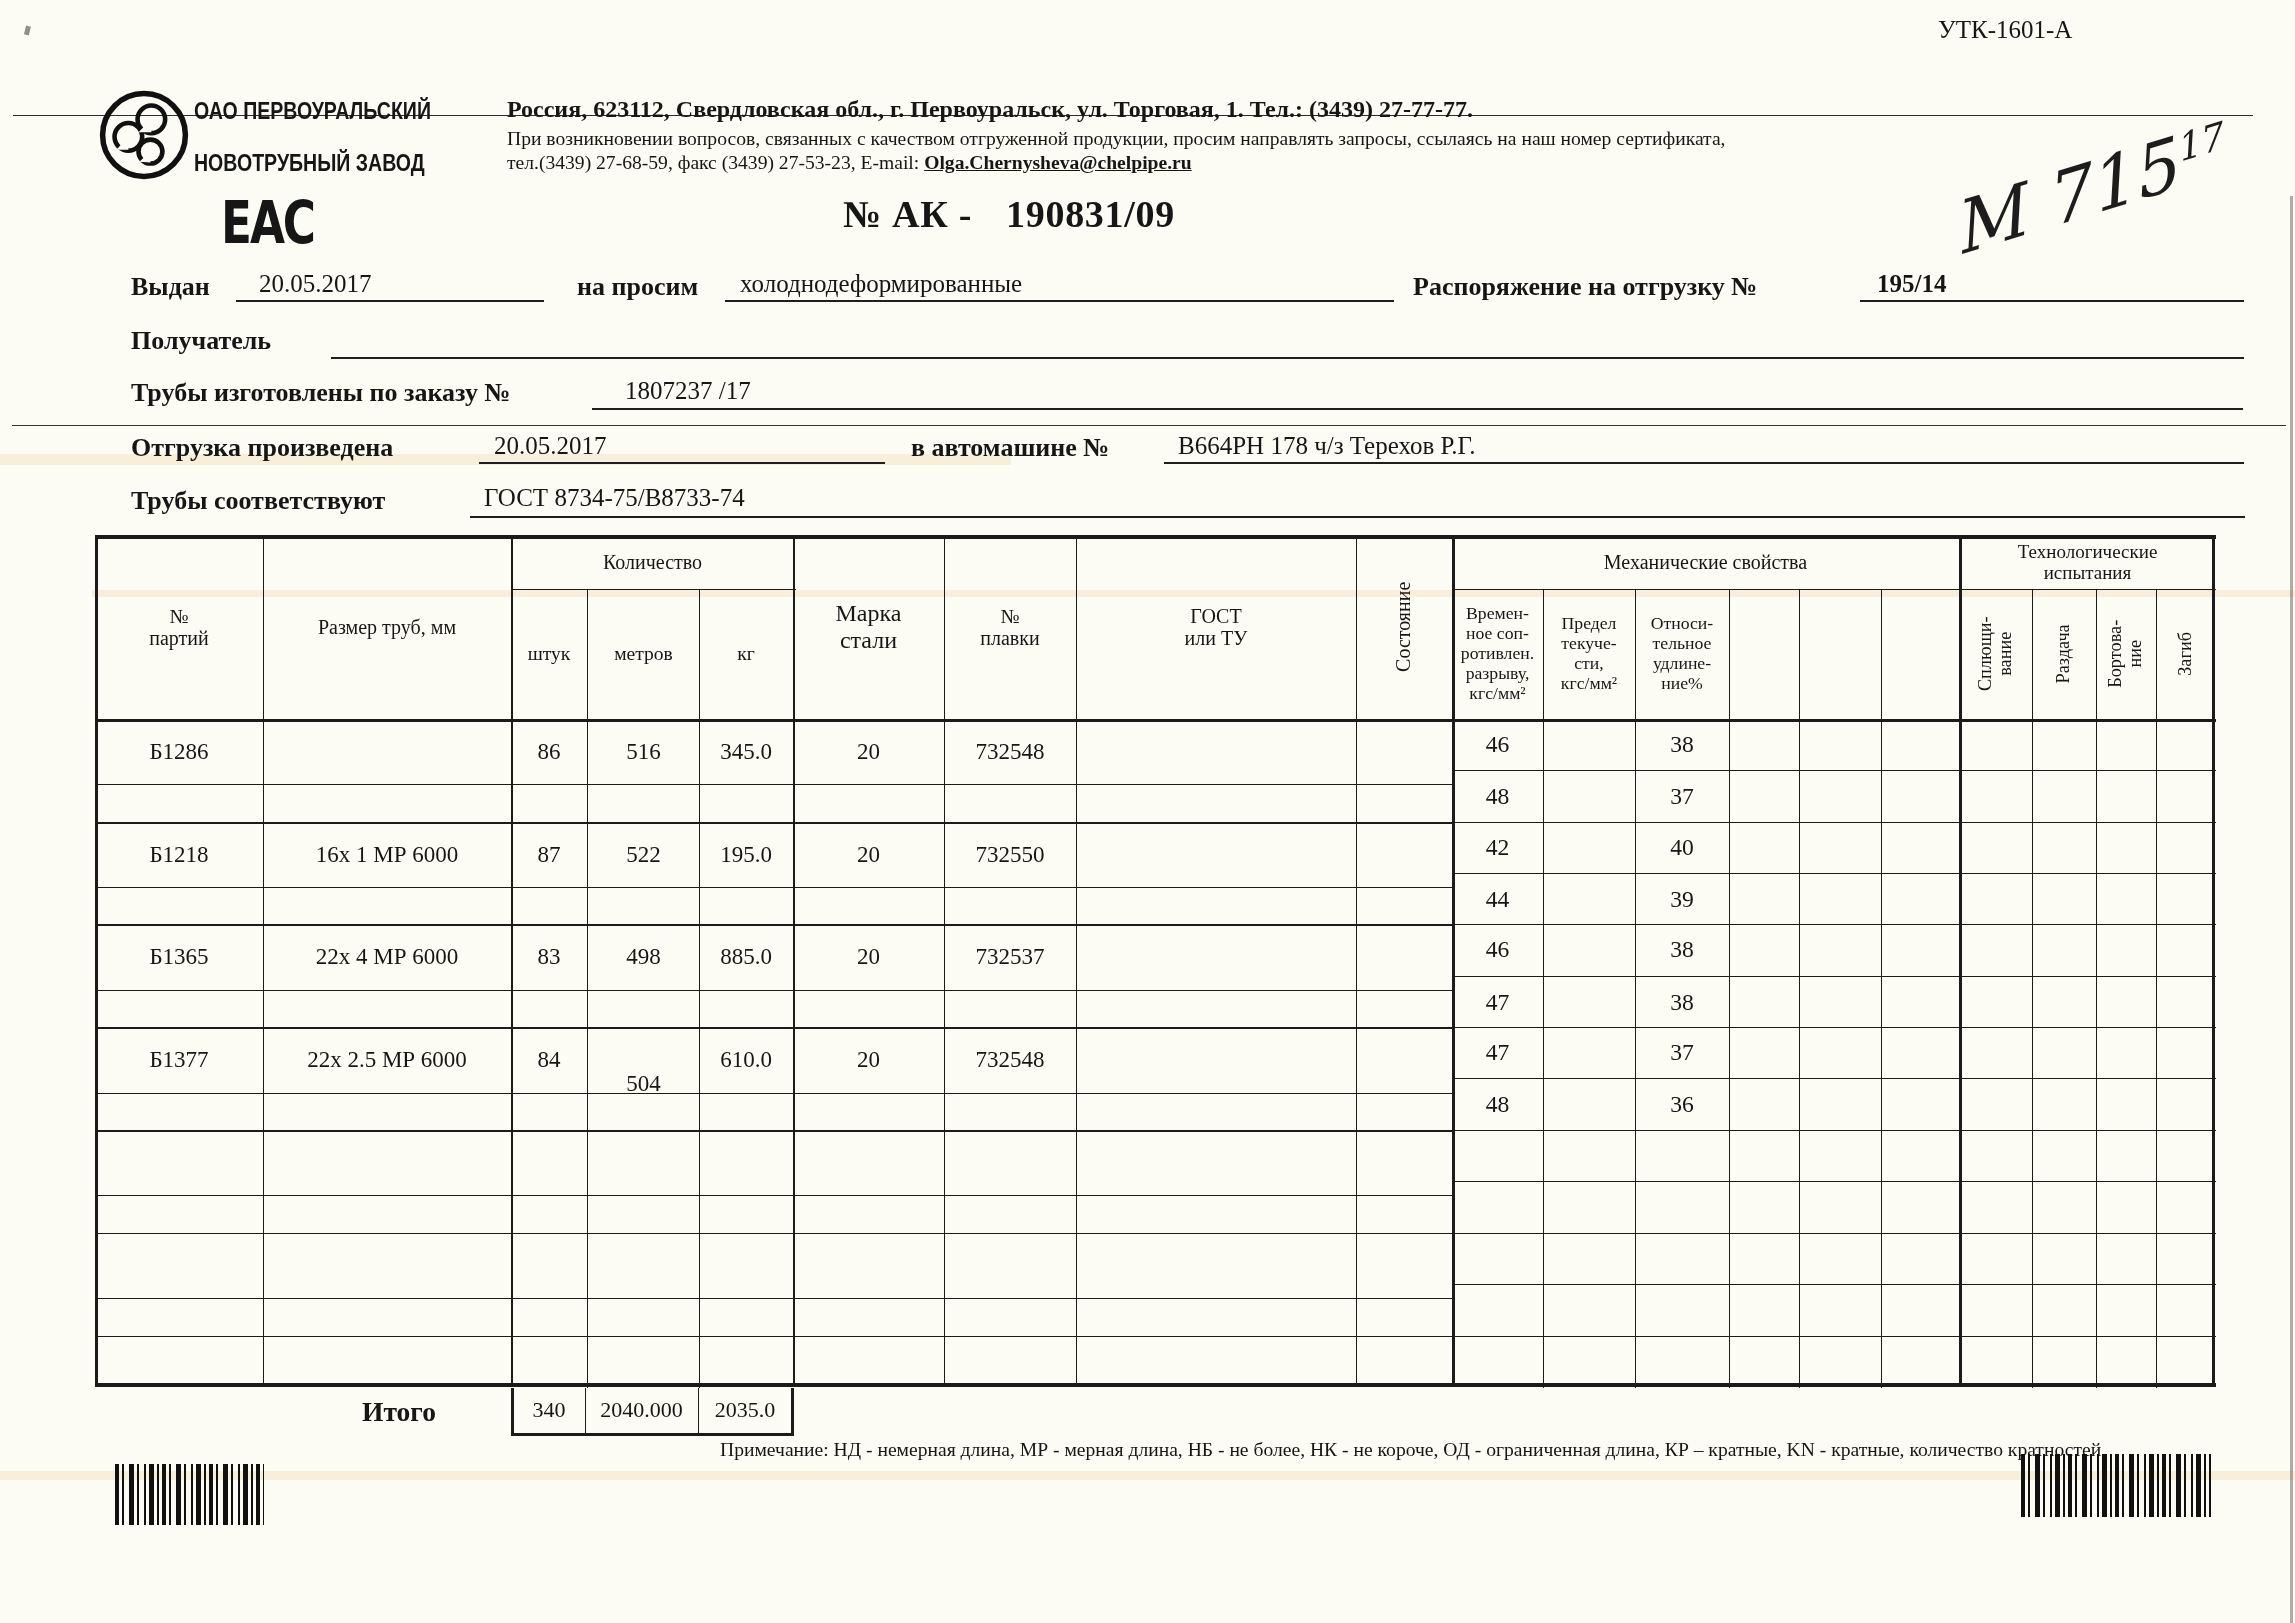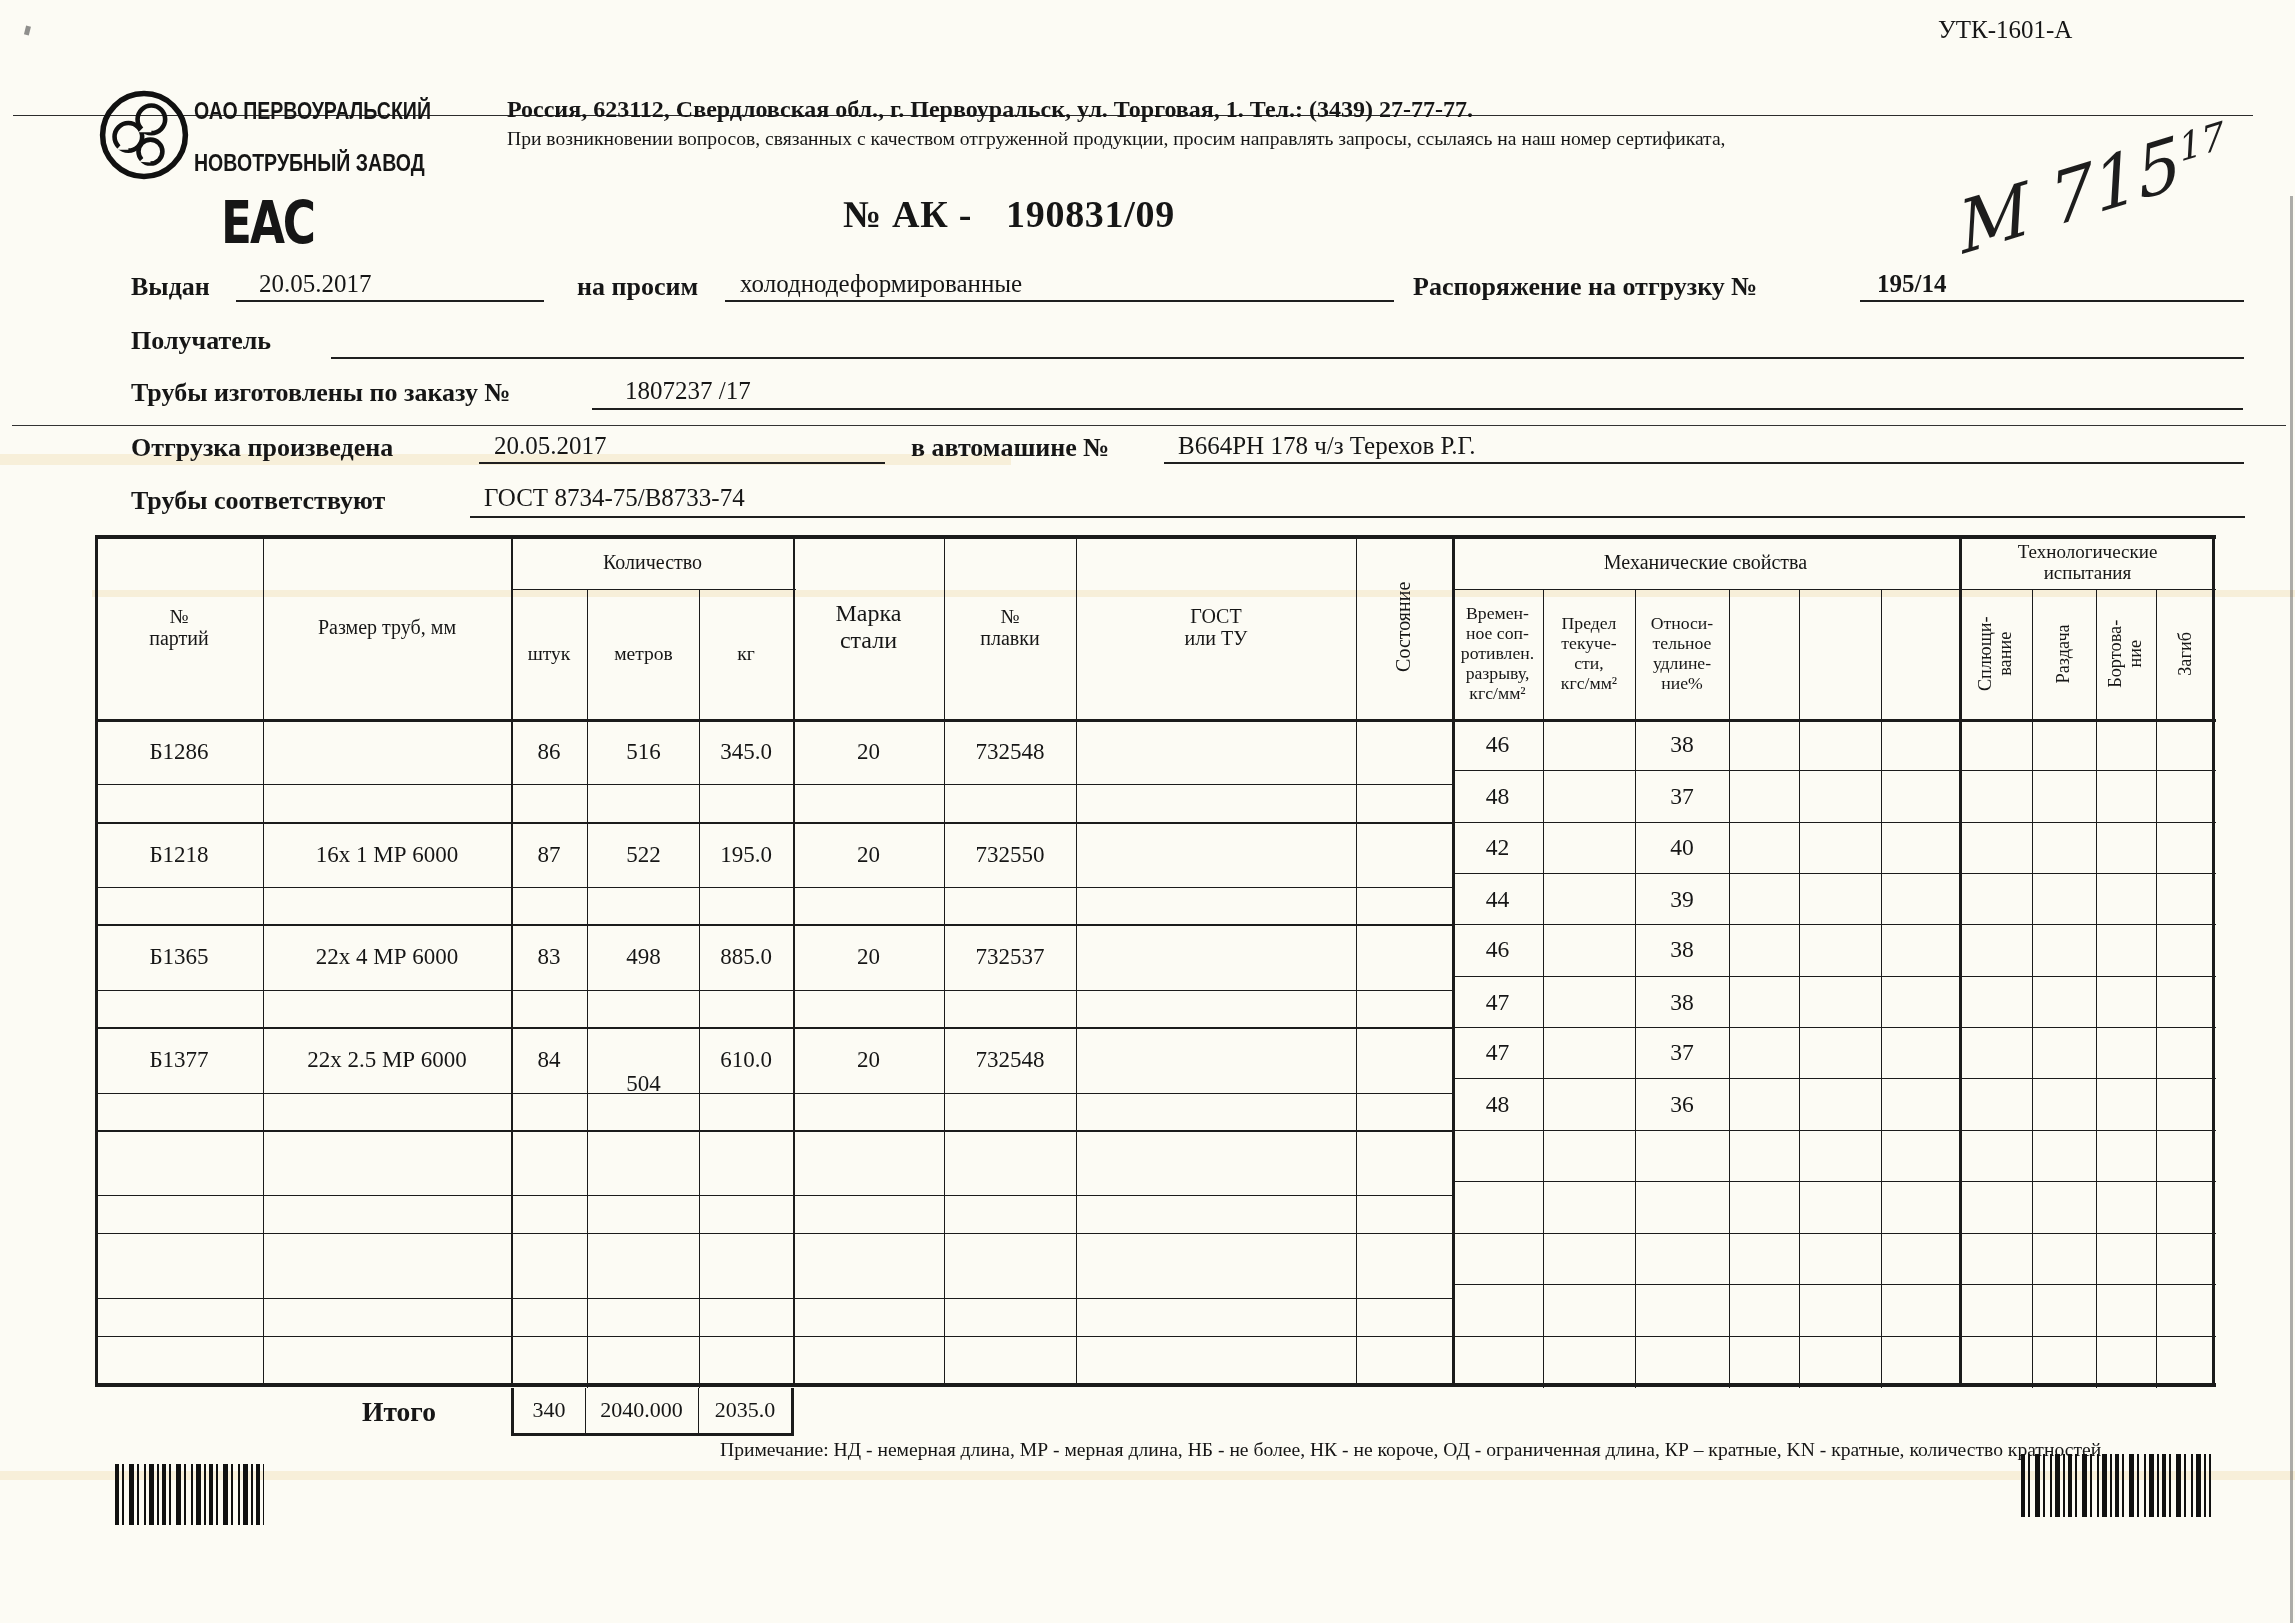--- a/index.html
+++ b/index.html
@@ -64,20 +64,21 @@
     <circle cx="57" cy="68" r="13" fill="none" stroke="#111" stroke-width="5"></circle>
     <polygon points="58,33 44,47 58,47" fill="#fcfbf4"></polygon>
     <polygon points="33,52 20,66 33,66" fill="#fcfbf4"></polygon>
     <polygon points="57,68 45,79 57,80" fill="#fcfbf4"></polygon>
   </svg>
   <div class="company"><span>ОАО ПЕРВОУРАЛЬСКИЙ</span><br>
     <span>НОВОТРУБНЫЙ  ЗАВОД</span></div>
 
   <div class="addr1">Россия, 623112, Свердловская обл., г. Первоуральск, ул. Торговая, 1. Тел.: (3439) 27-77-77.</div>
   <div class="addr2">При возникновении вопросов, связанных с качеством отгруженной продукции, просим направлять запросы, ссылаясь на наш номер сертификата,</div>
+  <div class="addr3"><span>тел.(3439) 27-68-59, факс (3439) 27-53-23,  E-mail: </span><span class="email">Olga.Chernysheva@chelpipe.ru</span></div>
 
   <div class="eac">ЕАС</div>
 
   <div class="titlerow">
     <span class="titlenum">№  АК -</span>
     <span class="titlenum">190831/09</span>
   </div>
 
   <div class="hw"><span>М 715</span><sup>17</sup></div>
 

